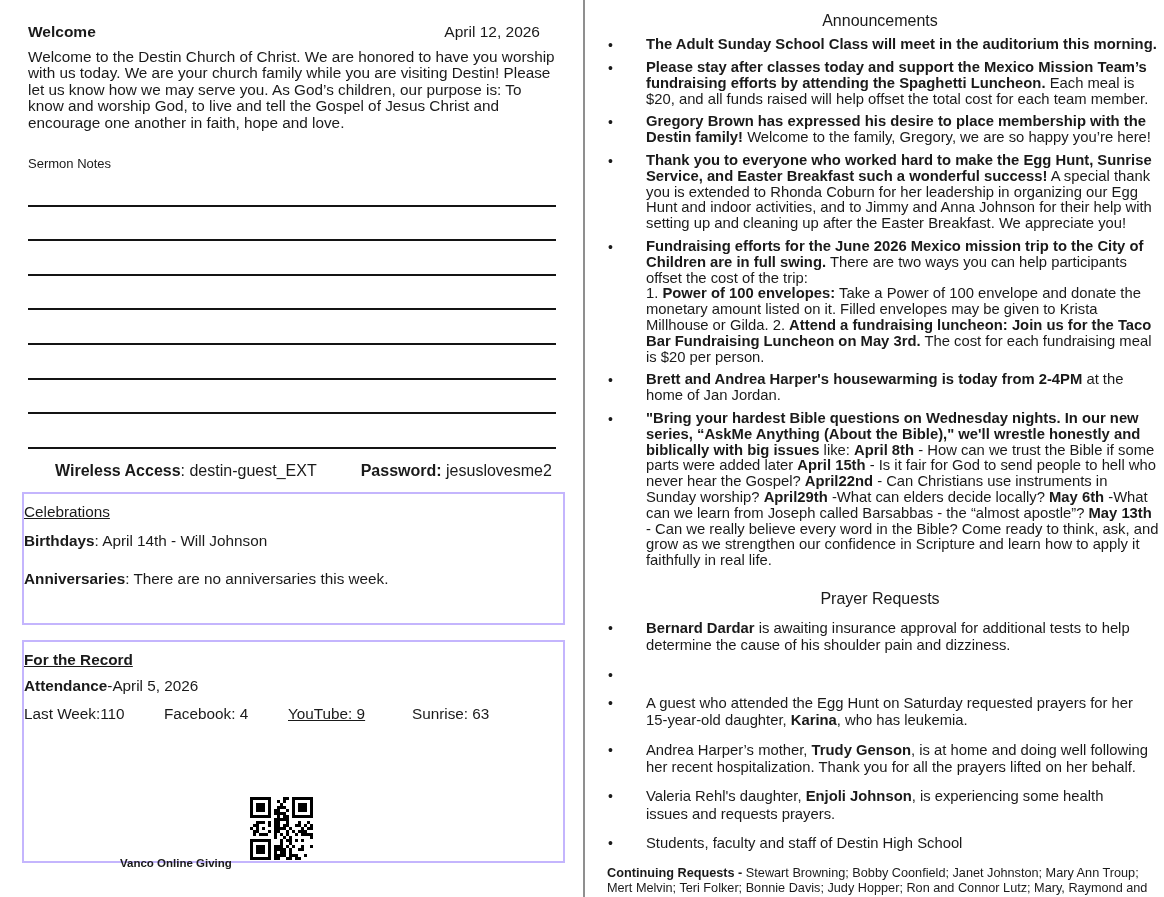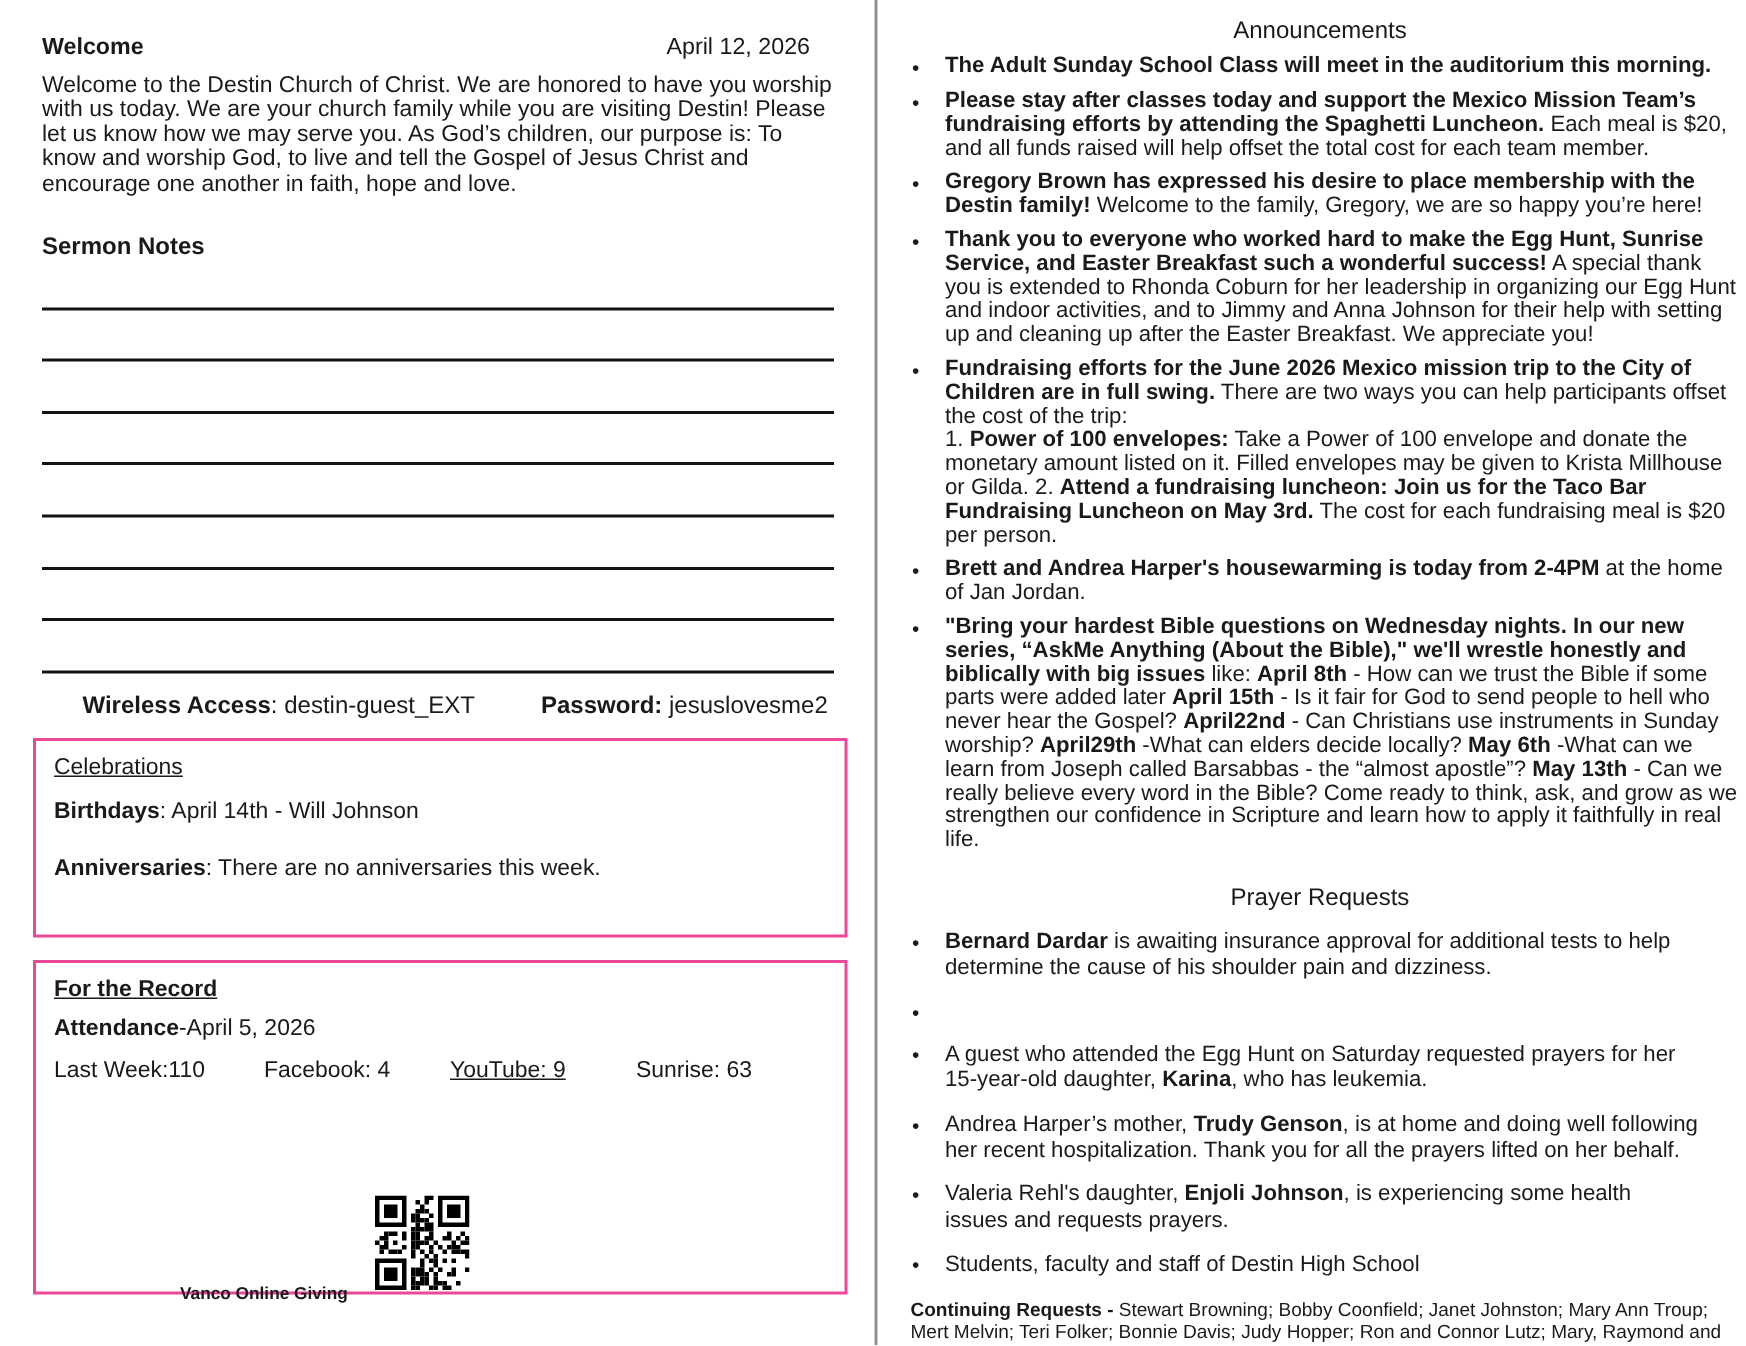--- a/index.html
+++ b/index.html
@@ -7,27 +7,27 @@
         font-family:"Liberation Sans",sans-serif;color:#1a1a1a;}
   b{font-weight:bold;}
   .divider{position:absolute;left:583px;top:0;bottom:0;width:2px;background:#8f8f8f;}
 
   
   .left-col{position:absolute;left:0;top:0;width:583px;height:897px;}
   .welcome-row{position:absolute;left:28px;top:23px;width:512px;display:flex;justify-content:space-between;align-items:flex-start;}
   .welcome-title{font-size:15.5px;font-weight:bold;}
   .date{font-size:15.5px;}
   .intro{position:absolute;left:28px;top:49px;width:531px;font-size:15.3px;line-height:16.4px;}
-  .sermon-label{position:absolute;left:28px;top:156px;font-size:16px;font-weight:bold;}
+  .sermon-label{position:absolute;left:28px;top:156px;font-size:13px;}
   .note-lines{position:absolute;left:28px;top:172px;width:528px;}
   .note-line{height:32.6px;border-bottom:2px solid #141414;}
   .wireless{position:absolute;left:55px;top:462px;font-size:16px;display:flex;gap:44px;}
 
-  .box{position:absolute;left:22px;border:2px solid #ec4899;box-sizing:border-box;
-       padding:9px 12px;font-size:15.3px;}
+  .box{position:absolute;left:22px;border:2px solid #c4b5fd;box-sizing:border-box;
+       padding:9px 0;font-size:15.3px;}
   .box-title{text-decoration:underline;display:inline-block;}
   .celebrations-box{top:492px;width:543px;height:133px;}
   .celebrations-box .bday{margin-top:11px;}
   .celebrations-box .anniv{margin-top:20px;}
   .record-box{top:640px;width:543px;height:223px;}
   .record-box .box-title{font-weight:bold;}
   .record-box .attendance{margin-top:8px;}
   .stats{margin-top:10px;display:flex;}
   .stat{display:inline-block;}
   .stat:nth-child(1){width:140px;}
@@ -39,21 +39,21 @@
 
   
   .right-col{position:absolute;left:600px;top:0;width:560px;}
   .section-title{font-weight:normal;font-size:16px;text-align:center;}
   .ann-title{margin-top:12px;}
   .prayer-title{margin-top:21px;}
   ul.blist{list-style:none;margin:0;padding:0;}
   .ann-list{margin-top:5px;}
   .bullet-item{display:flex;margin-top:7px;}
   .bullet{min-width:22px;width:22px;padding-left:8px;box-sizing:content-box;font-size:14px;}
-  .btext{flex:1;font-size:14.8px;line-height:15.8px;}
+  .btext{flex:1;font-size:14.8px;line-height:15.8px;margin-left:16px;}
   .prayer-list{margin-top:5px;}
   .prayer-list .bullet-item{margin-top:12px;}
   .prayer-list .btext{line-height:17.4px;max-width:502px;}
   .continuing{margin-top:13px;margin-left:7px;width:548px;font-size:12.7px;line-height:15.3px;}
 </style>
 </head>
 <body>
 
 <div class="page">
 

